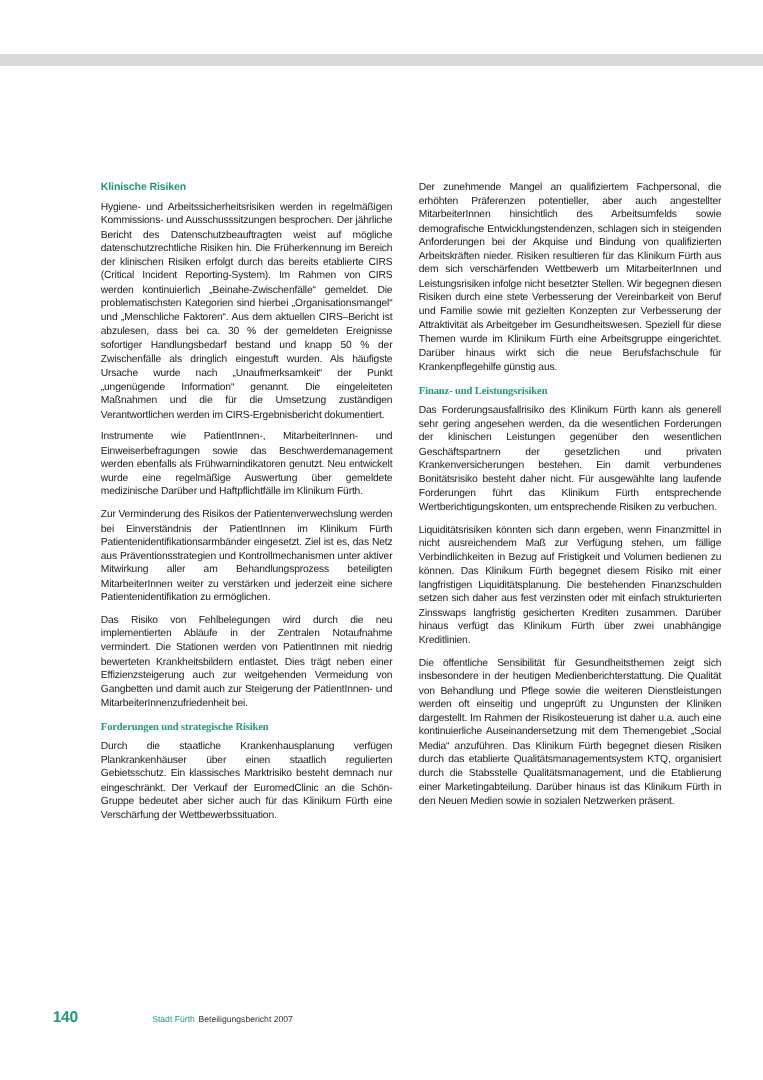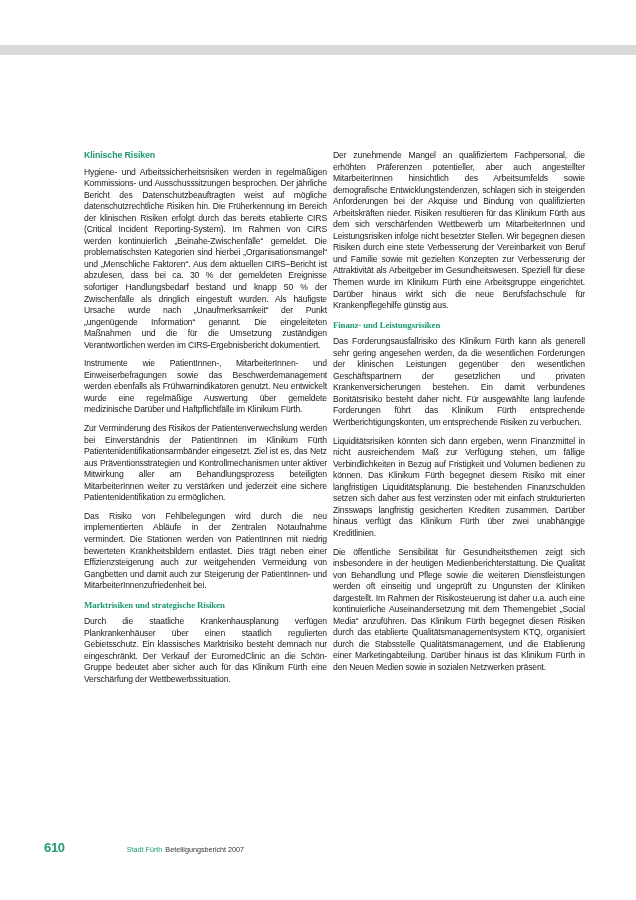--- a/index.html
+++ b/index.html
@@ -9,21 +9,21 @@
     }
     .top-bar {
       position: absolute; left: 0; top: 45px; width: 636px; height: 10px; background: #d9d9d9;
     }
     .col {
       position: absolute; top: 150px; width: 243px;
       font-size: 8.6px; line-height: 11.55px; text-align: justify;
       letter-spacing: -0.15px;
     }
     .col-left { left: 84px; }
-    .col-right { left: 333px; width: 252px; }
+    .col-right { left: 349px; width: 252px; }
     .col h3 {
       margin: 0 0 5px 0; font-size: 8.8px; line-height: 11.55px; font-weight: bold;
       color: #1f9a6e; letter-spacing: -0.1px;
     }
     .col p { margin: 0 0 7px 0; hyphens: auto; }
     .col h3 + p { margin-top: 0; }
     .col p + h3 { margin-top: 8px; font-family: Liberation Serif, serif; }
     .footer {
       position: absolute; left: 44px; top: 840px; display: flex; align-items: baseline;
     }
@@ -37,29 +37,29 @@
 <body>
 
 <div class="top-bar"></div>
 
 <div class="col col-left">
   <h3>Klinische Risiken</h3>
   <p>Hygiene- und Arbeitssicherheitsrisiken werden in regelmäßigen Kommissions- und Ausschusssitzungen besprochen. Der jährliche Bericht des Datenschutzbeauftragten weist auf mögliche datenschutzrechtliche Risiken hin. Die Früherkennung im Bereich der klinischen Risiken erfolgt durch das bereits etablierte CIRS (Critical Incident Reporting-System). Im Rahmen von CIRS werden kontinuierlich „Beinahe-Zwischenfälle“ gemeldet. Die problematischsten Kategorien sind hierbei „Organisationsmangel“ und „Menschliche Faktoren“. Aus dem aktuellen CIRS–Bericht ist abzulesen, dass bei ca. 30 % der gemeldeten Ereignisse sofortiger Handlungsbedarf bestand und knapp 50 % der Zwischenfälle als dringlich eingestuft wurden. Als häufigste Ursache wurde nach „Unaufmerksamkeit“ der Punkt „ungenügende Information“ genannt. Die eingeleiteten Maßnahmen und die für die Umsetzung zuständigen Verantwortlichen werden im CIRS-Ergebnisbericht dokumentiert.</p>
   <p>Instrumente wie PatientInnen-, MitarbeiterInnen- und Einweiserbefragungen sowie das Beschwerdemanagement werden ebenfalls als Frühwarnindikatoren genutzt. Neu entwickelt wurde eine regelmäßige Auswertung über gemeldete medizinische Darüber und Haftpflichtfälle im Klinikum Fürth.</p>
   <p>Zur Verminderung des Risikos der Patientenverwechslung werden bei Einverständnis der PatientInnen im Klinikum Fürth Patientenidentifikationsarmbänder eingesetzt. Ziel ist es, das Netz aus Präventionsstrategien und Kontrollmechanismen unter aktiver Mitwirkung aller am Behandlungsprozess beteiligten MitarbeiterInnen weiter zu verstärken und jederzeit eine sichere Patientenidentifikation zu ermöglichen.</p>
   <p>Das Risiko von Fehlbelegungen wird durch die neu implementierten Abläufe in der Zentralen Notaufnahme vermindert. Die Stationen werden von PatientInnen mit niedrig bewerteten Krankheitsbildern entlastet. Dies trägt neben einer Effizienzsteigerung auch zur weitgehenden Vermeidung von Gangbetten und damit auch zur Steigerung der PatientInnen- und MitarbeiterInnenzufriedenheit bei.</p>
-  <h3>Marktrisiken und strategische Risiken</h3>
+  <h3>Forderungen und strategische Risiken</h3>
   <p>Durch die staatliche Krankenhausplanung verfügen Plankrankenhäuser über einen staatlich regulierten Gebietsschutz. Ein klassisches Marktrisiko besteht demnach nur eingeschränkt. Der Verkauf der EuromedClinic an die Schön-Gruppe bedeutet aber sicher auch für das Klinikum Fürth eine Verschärfung der Wettbewerbssituation.</p>
 </div>
 
 <div class="col col-right">
   <p>Der zunehmende Mangel an qualifiziertem Fachpersonal, die erhöhten Präferenzen potentieller, aber auch angestellter MitarbeiterInnen hinsichtlich des Arbeitsumfelds sowie demografische Entwicklungstendenzen, schlagen sich in steigenden Anforderungen bei der Akquise und Bindung von qualifizierten Arbeitskräften nieder. Risiken resultieren für das Klinikum Fürth aus dem sich verschärfenden Wettbewerb um MitarbeiterInnen und Leistungsrisiken infolge nicht besetzter Stellen. Wir begegnen diesen Risiken durch eine stete Verbesserung der Vereinbarkeit von Beruf und Familie sowie mit gezielten Konzepten zur Verbesserung der Attraktivität als Arbeitgeber im Gesundheitswesen. Speziell für diese Themen wurde im Klinikum Fürth eine Arbeitsgruppe eingerichtet. Darüber hinaus wirkt sich die neue Berufsfachschule für Krankenpflegehilfe günstig aus.</p>
   <h3>Finanz- und Leistungsrisiken</h3>
   <p>Das Forderungsausfallrisiko des Klinikum Fürth kann als generell sehr gering angesehen werden, da die wesentlichen Forderungen der klinischen Leistungen gegenüber den wesentlichen Geschäftspartnern der gesetzlichen und privaten Krankenversicherungen bestehen. Ein damit verbundenes Bonitätsrisiko besteht daher nicht. Für ausgewählte lang laufende Forderungen führt das Klinikum Fürth entsprechende Wertberichtigungskonten, um entsprechende Risiken zu verbuchen.</p>
   <p>Liquiditätsrisiken könnten sich dann ergeben, wenn Finanzmittel in nicht ausreichendem Maß zur Verfügung stehen, um fällige Verbindlichkeiten in Bezug auf Fristigkeit und Volumen bedienen zu können. Das Klinikum Fürth begegnet diesem Risiko mit einer langfristigen Liquiditätsplanung. Die bestehenden Finanzschulden setzen sich daher aus fest verzinsten oder mit einfach strukturierten Zinsswaps langfristig gesicherten Krediten zusammen. Darüber hinaus verfügt das Klinikum Fürth über zwei unabhängige Kreditlinien.</p>
   <p>Die öffentliche Sensibilität für Gesundheitsthemen zeigt sich insbesondere in der heutigen Medienberichterstattung. Die Qualität von Behandlung und Pflege sowie die weiteren Dienstleistungen werden oft einseitig und ungeprüft zu Ungunsten der Kliniken dargestellt. Im Rahmen der Risikosteuerung ist daher u.a. auch eine kontinuierliche Auseinandersetzung mit dem Themengebiet „Social Media“ anzuführen. Das Klinikum Fürth begegnet diesen Risiken durch das etablierte Qualitätsmanagementsystem KTQ, organisiert durch die Stabsstelle Qualitätsmanagement, und die Etablierung einer Marketingabteilung. Darüber hinaus ist das Klinikum Fürth in den Neuen Medien sowie in sozialen Netzwerken präsent.</p>
 </div>
 
 <div class="footer">
-  <span class="page-num">610</span>
+  <span class="page-num">140</span>
   <span class="footer-org">Stadt Fürth</span>
   <span class="footer-title">Beteiligungsbericht 2007</span>
 </div>
 
 </body></html>

